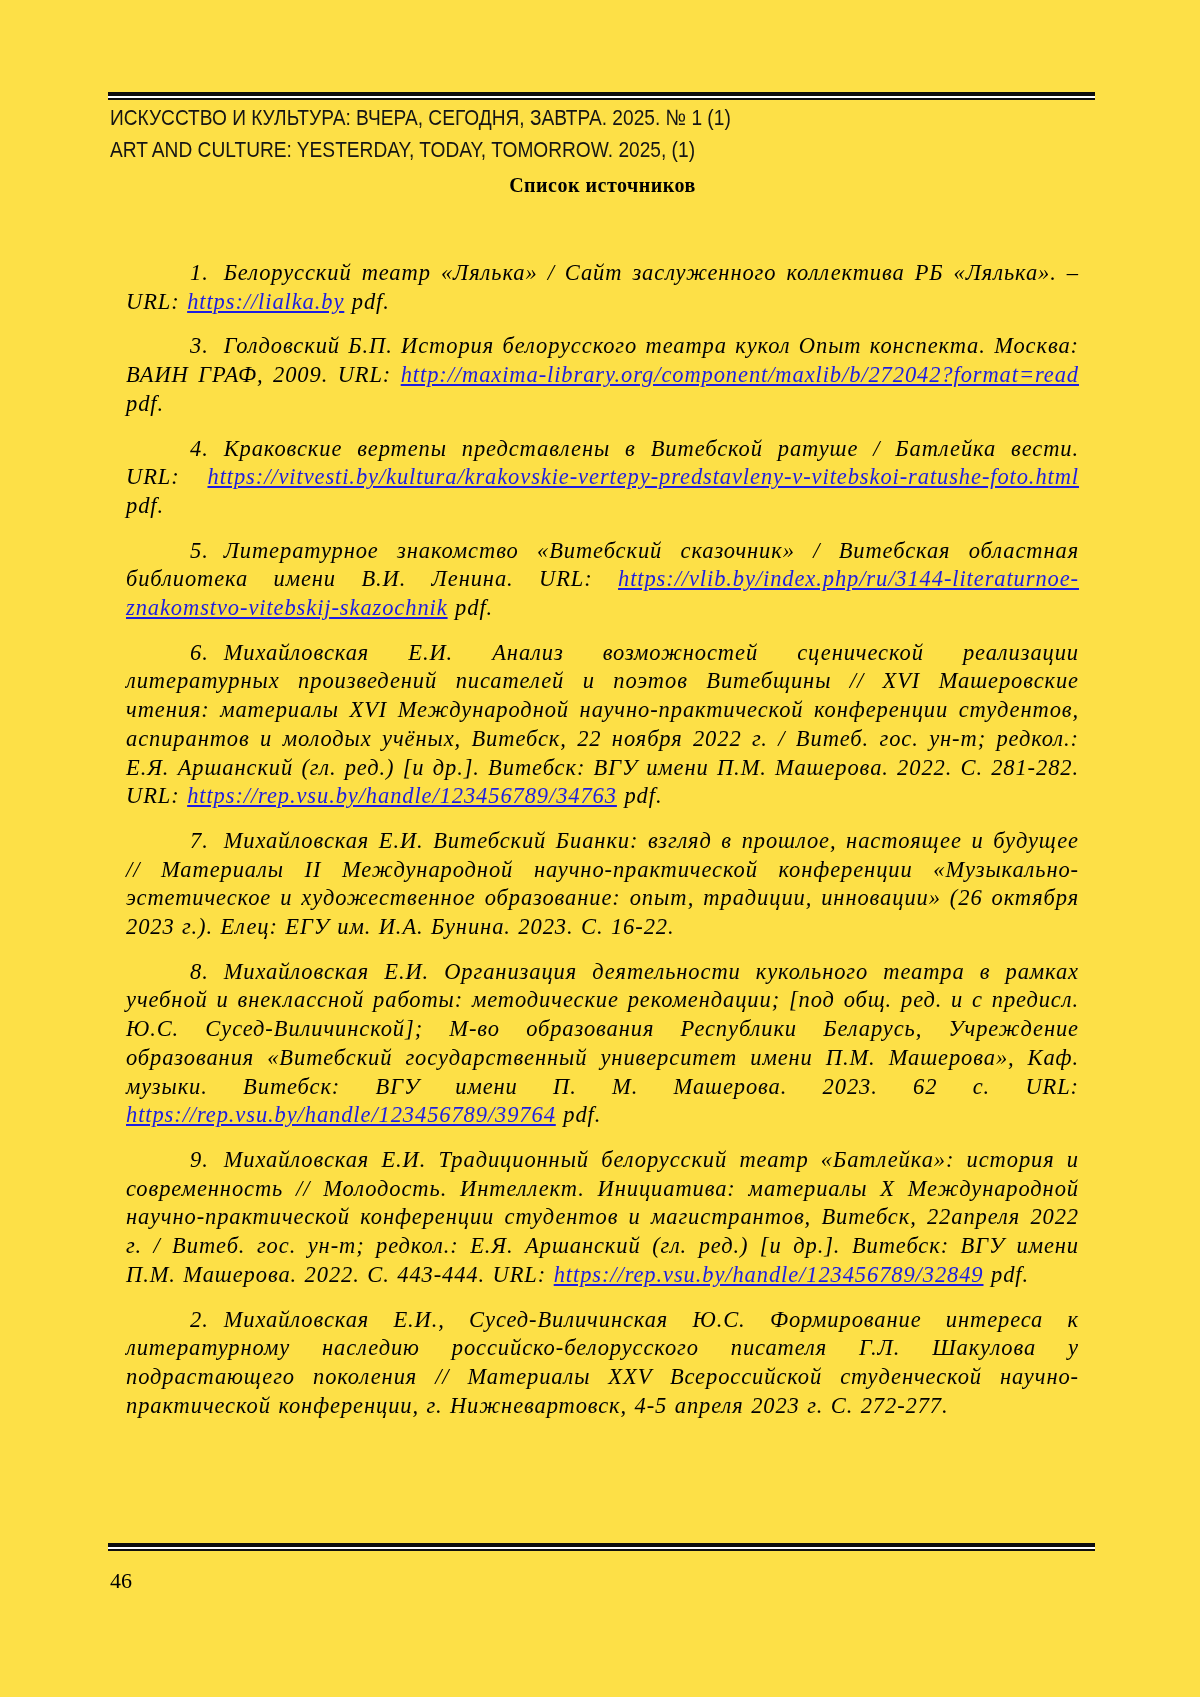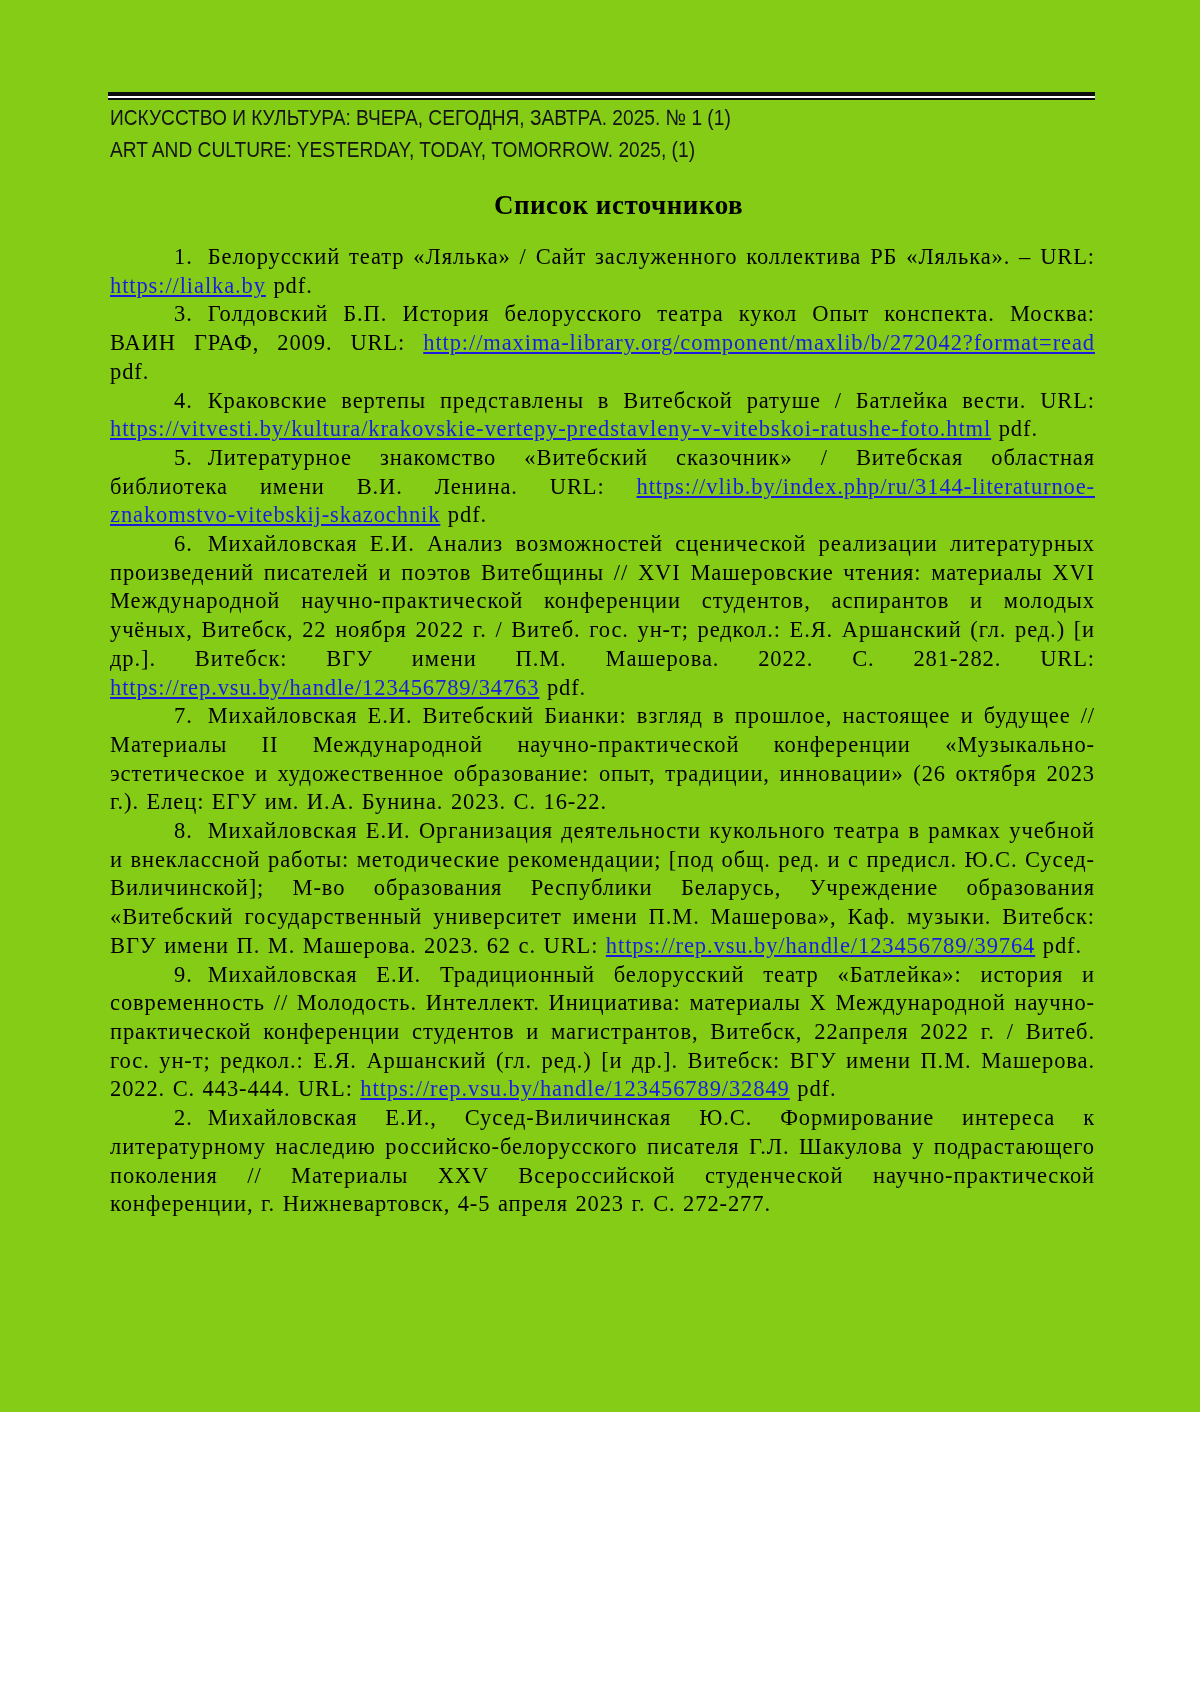--- a/index.html
+++ b/index.html
@@ -1,20 +1,20 @@
 <!DOCTYPE html>
 <html lang="ru"><head>
 <meta charset="utf-8">
 <style>
   html, body { margin: 0; padding: 0; background: #ffffff; }
   .page {
     position: relative;
     width: 1200px;
-    height: 1412px;
-    background: #84cc16;
+    height: 1697px;
+    background: #fde047;
     overflow: hidden;
     font-family: "Liberation Serif", serif;
     color: #000000;
   }
   .rule {
     position: absolute;
     left: 108px;
     width: 987px;
     height: 2px;
     background: #ffffff;
@@ -36,43 +36,44 @@
   .journal-header .hline {
     display: block;
     transform: scaleX(0.87);
     transform-origin: left center;
   }
   .section-title {
     position: absolute;
     left: 110px;
     top: 174px;
     width: 985px;
-    margin: 16px;
+    margin: 0;
     text-align: center;
     font-family: "Liberation Serif", serif;
-    font-size: 27px;
+    font-size: 20px;
     font-weight: bold;
     letter-spacing: 0.5px;
   }
   .refs {
     position: absolute;
     left: 110px;
     top: 243px;
     width: 985px;
     height: 1275px;
     overflow: hidden;
     font-size: 22.5px;
     line-height: 28.7px;
     text-align: justify;
     letter-spacing: 0.9px;
     word-spacing: 1px;
   }
   .ref {
-    margin: 0;
+    margin: 16px;
     text-indent: 64px;
+    font-style: italic;
   }
   .ref .num { margin-right: 15px; }
   .ref a.url {
     color: #1d1de0;
     text-decoration: underline;
     word-break: normal;
     overflow-wrap: anywhere;
   }
   .page-number {
     position: absolute;

